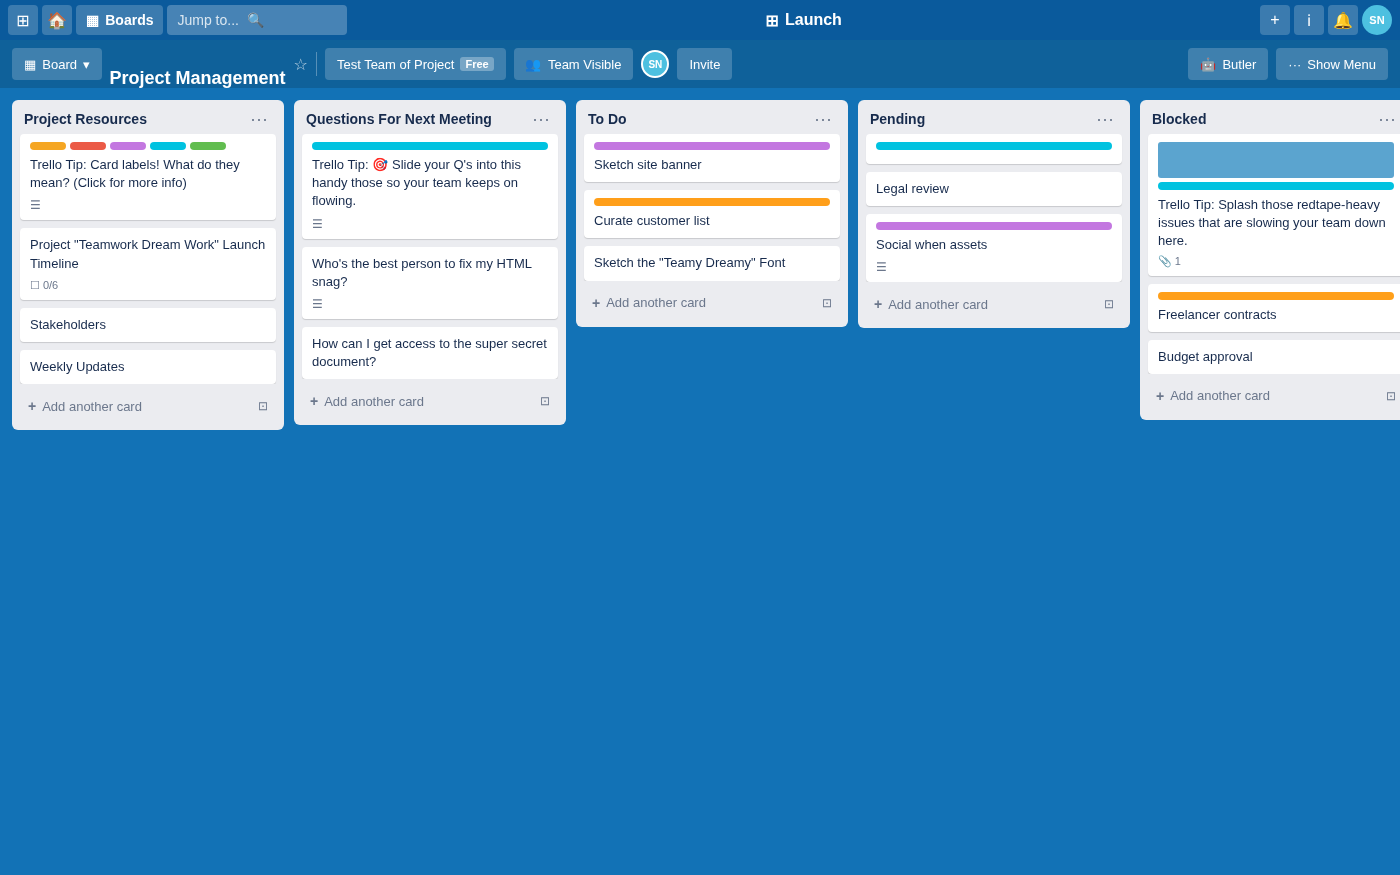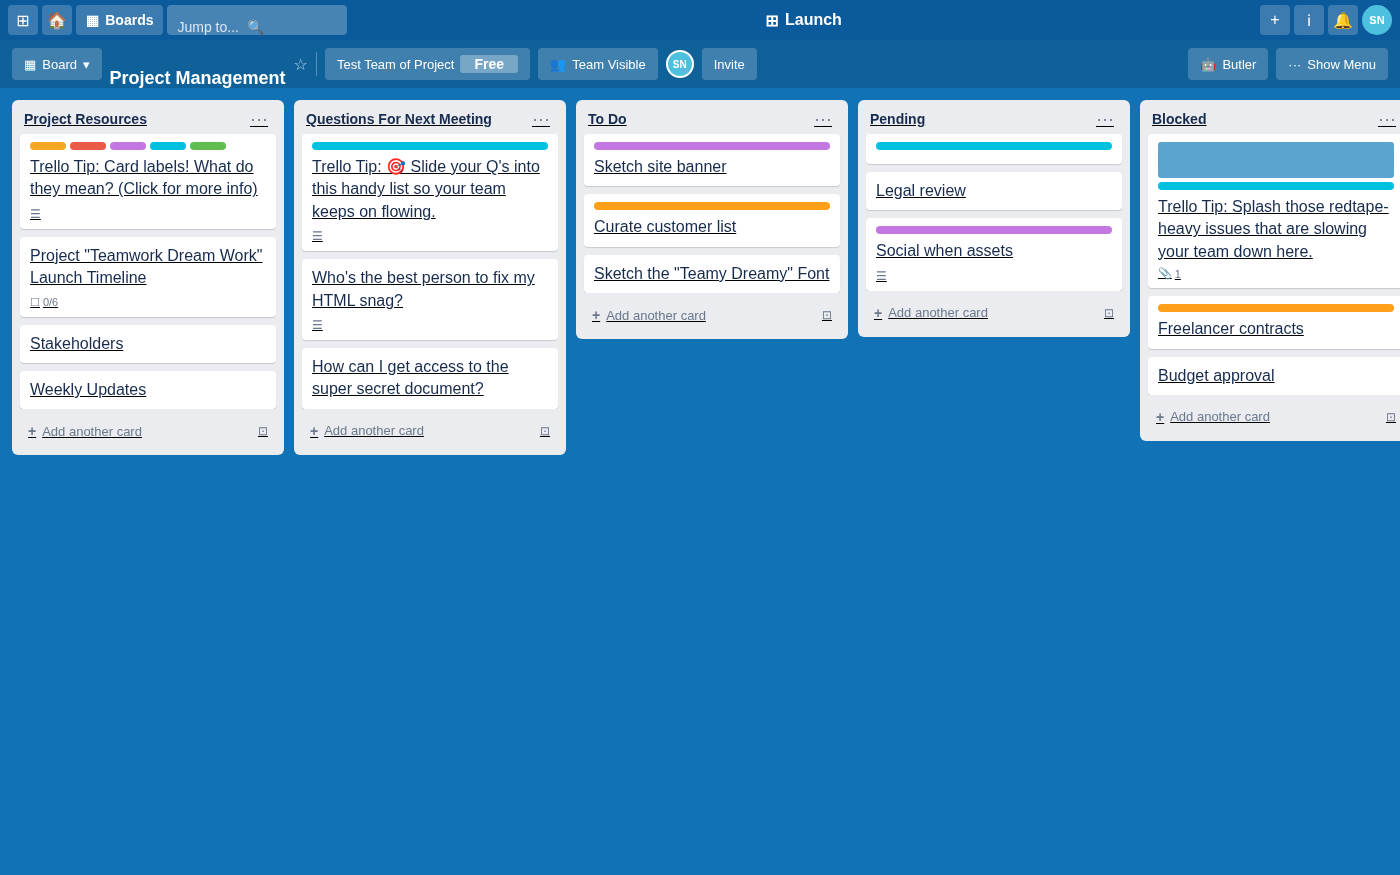--- a/index.html
+++ b/index.html
@@ -42,21 +42,21 @@
       font-weight: 600;
     }
     .nav-search {
       background: rgba(255,255,255,0.25);
       border: none;
       border-radius: 4px;
       color: white;
       height: 30px;
       padding: 0 10px;
       display: flex;
-      align-items: flex-end;
+      align-items: center;
       gap: 8px;
       min-width: 180px;
       cursor: text;
       font-size: 14px;
     }
     .nav-search span { color: rgba(255,255,255,0.8); font-size: 14px; }
     .nav-title {
       flex: 1;
       text-align: center;
       color: white;
@@ -135,22 +135,22 @@
       height: 32px;
       padding: 0 12px;
       display: flex;
       align-items: center;
       gap: 6px;
       font-size: 13px;
     }
     .free-tag {
       background: rgba(255,255,255,0.3);
       border-radius: 3px;
-      padding: 1px 14px;
-      font-size: 14px;
+      padding: 1px 5px;
+      font-size: 11px;
       font-weight: 600;
       text-align: center;
     }
     .team-visible-btn {
       background: rgba(255,255,255,0.2);
       border: none;
       border-radius: 4px;
       color: white;
       cursor: pointer;
       height: 32px;
@@ -218,21 +218,20 @@
     }
 
     
     .board-content {
       padding: 12px;
       display: flex;
       gap: 10px;
       align-items: flex-start;
       overflow-x: auto;
       height: calc(875px - 88px);
-      text-decoration: underline;
     }
 
     
     .list {
       background: #EBECF0;
       border-radius: 6px;
       width: 272px;
       min-width: 272px;
       max-height: 100%;
       display: flex;
@@ -285,21 +284,21 @@
       display: flex;
       gap: 4px;
       margin-bottom: 6px;
     }
     .card-label-dot {
       height: 8px;
       border-radius: 4px;
       width: 36px;
     }
     .card-text {
-      font-size: 16px;
+      font-size: 13px;
       color: #172B4D;
       line-height: 1.4;
     }
     .card-meta {
       display: flex;
       align-items: center;
       gap: 8px;
       margin-top: 6px;
     }
     .card-meta-icon {
@@ -458,21 +457,21 @@
       </button>
     </div>
     <div class="list">
       <div class="list-header">
         <span class="list-title">Questions For Next Meeting</span>
         <button class="list-menu-btn">···</button>
       </div>
       <div class="list-cards">
         <div class="card">
           <div class="card-label-strip teal"></div>
-          <div class="card-text">Trello Tip: 🎯 Slide your Q's into this handy list so your team keeps on flowing.</div>
+          <div class="card-text">Trello Tip: 🎯 Slide your Q's into this handy those so your team keeps on flowing.</div>
           <div class="card-meta">
             <span class="card-meta-icon">☰</span>
           </div>
         </div>
         <div class="card">
           <div class="card-text">Who's the best person to fix my HTML snag?</div>
           <div class="card-meta">
             <span class="card-meta-icon">☰</span>
           </div>
         </div>

